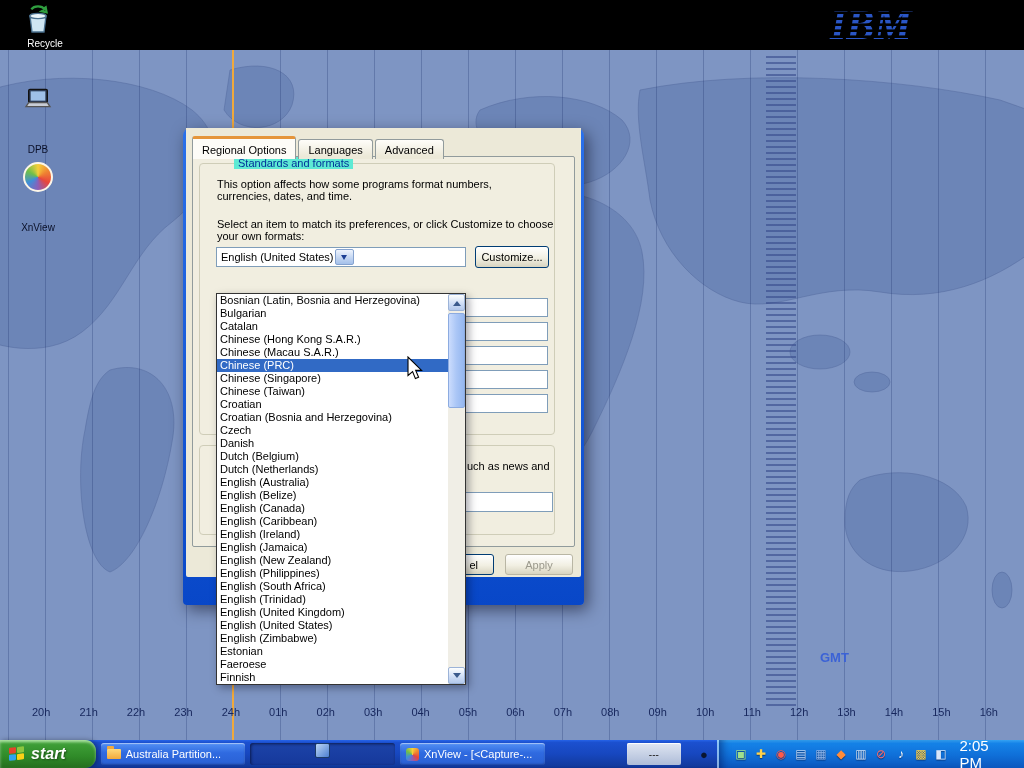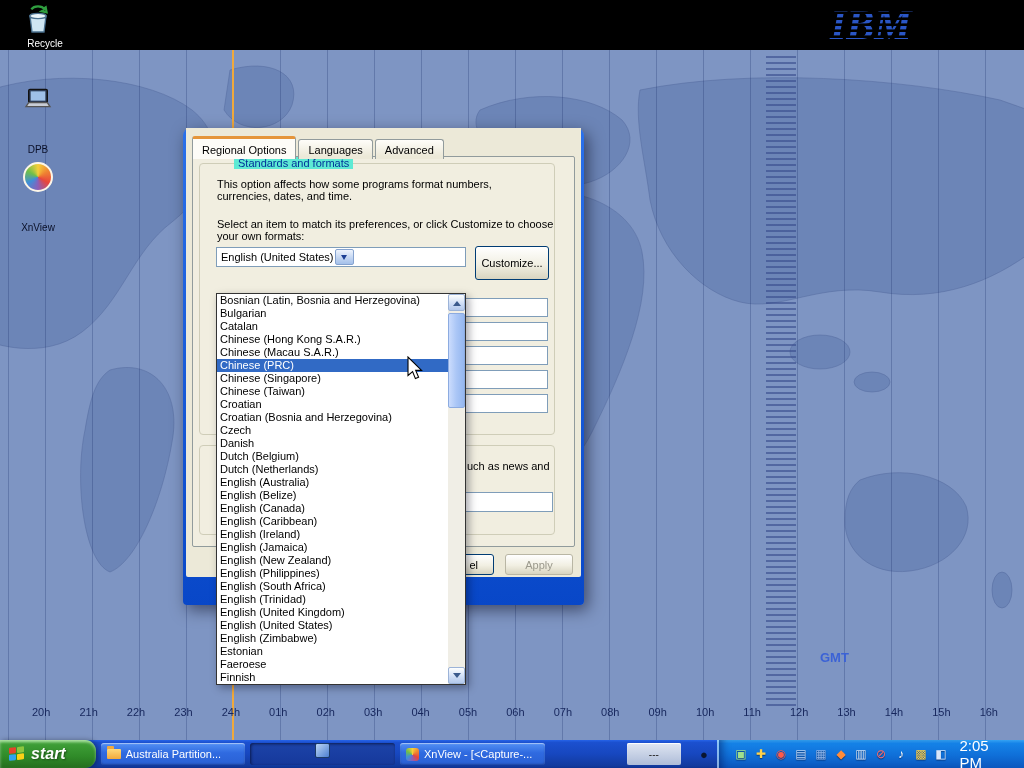--- a/index.html
+++ b/index.html
@@ -225,21 +225,21 @@
       </div>
       <div class="dtext" style="left:31px;top:50px;width:330px;">This option affects how some programs format numbers, currencies, dates, and time.</div>
       <div class="dtext" style="left:31px;top:90px;width:340px;">Select an item to match its preferences, or click Customize to choose your own formats:</div>
 
       <div class="combo" style="left:30px;top:119px;width:250px;height:20px;">
         <span>English (United States)</span>
         <div class="combo-btn">
           <div class="arr-down"></div>
         </div>
       </div>
-      <div class="btn" style="left:289px;top:118px;width:74px;height:34px;">Customize...</div>
+      <div class="btn" style="left:289px;top:118px;width:74px;height:22px;">Customize...</div>
 
       <div class="sample-field" style="left:166px;top:170px;"></div>
       <div class="sample-field" style="left:166px;top:194px;"></div>
       <div class="sample-field" style="left:166px;top:218px;"></div>
       <div class="sample-field" style="left:166px;top:242px;"></div>
       <div class="sample-field" style="left:166px;top:266px;"></div>
 
       <div class="groupbox" style="left:13px;top:317px;width:356px;height:90px;"></div>
       <div class="dtext" style="left:281px;top:332px;width:90px;">uch as news and</div>
       <div class="combo" style="left:166px;top:364px;width:201px;height:20px;">

